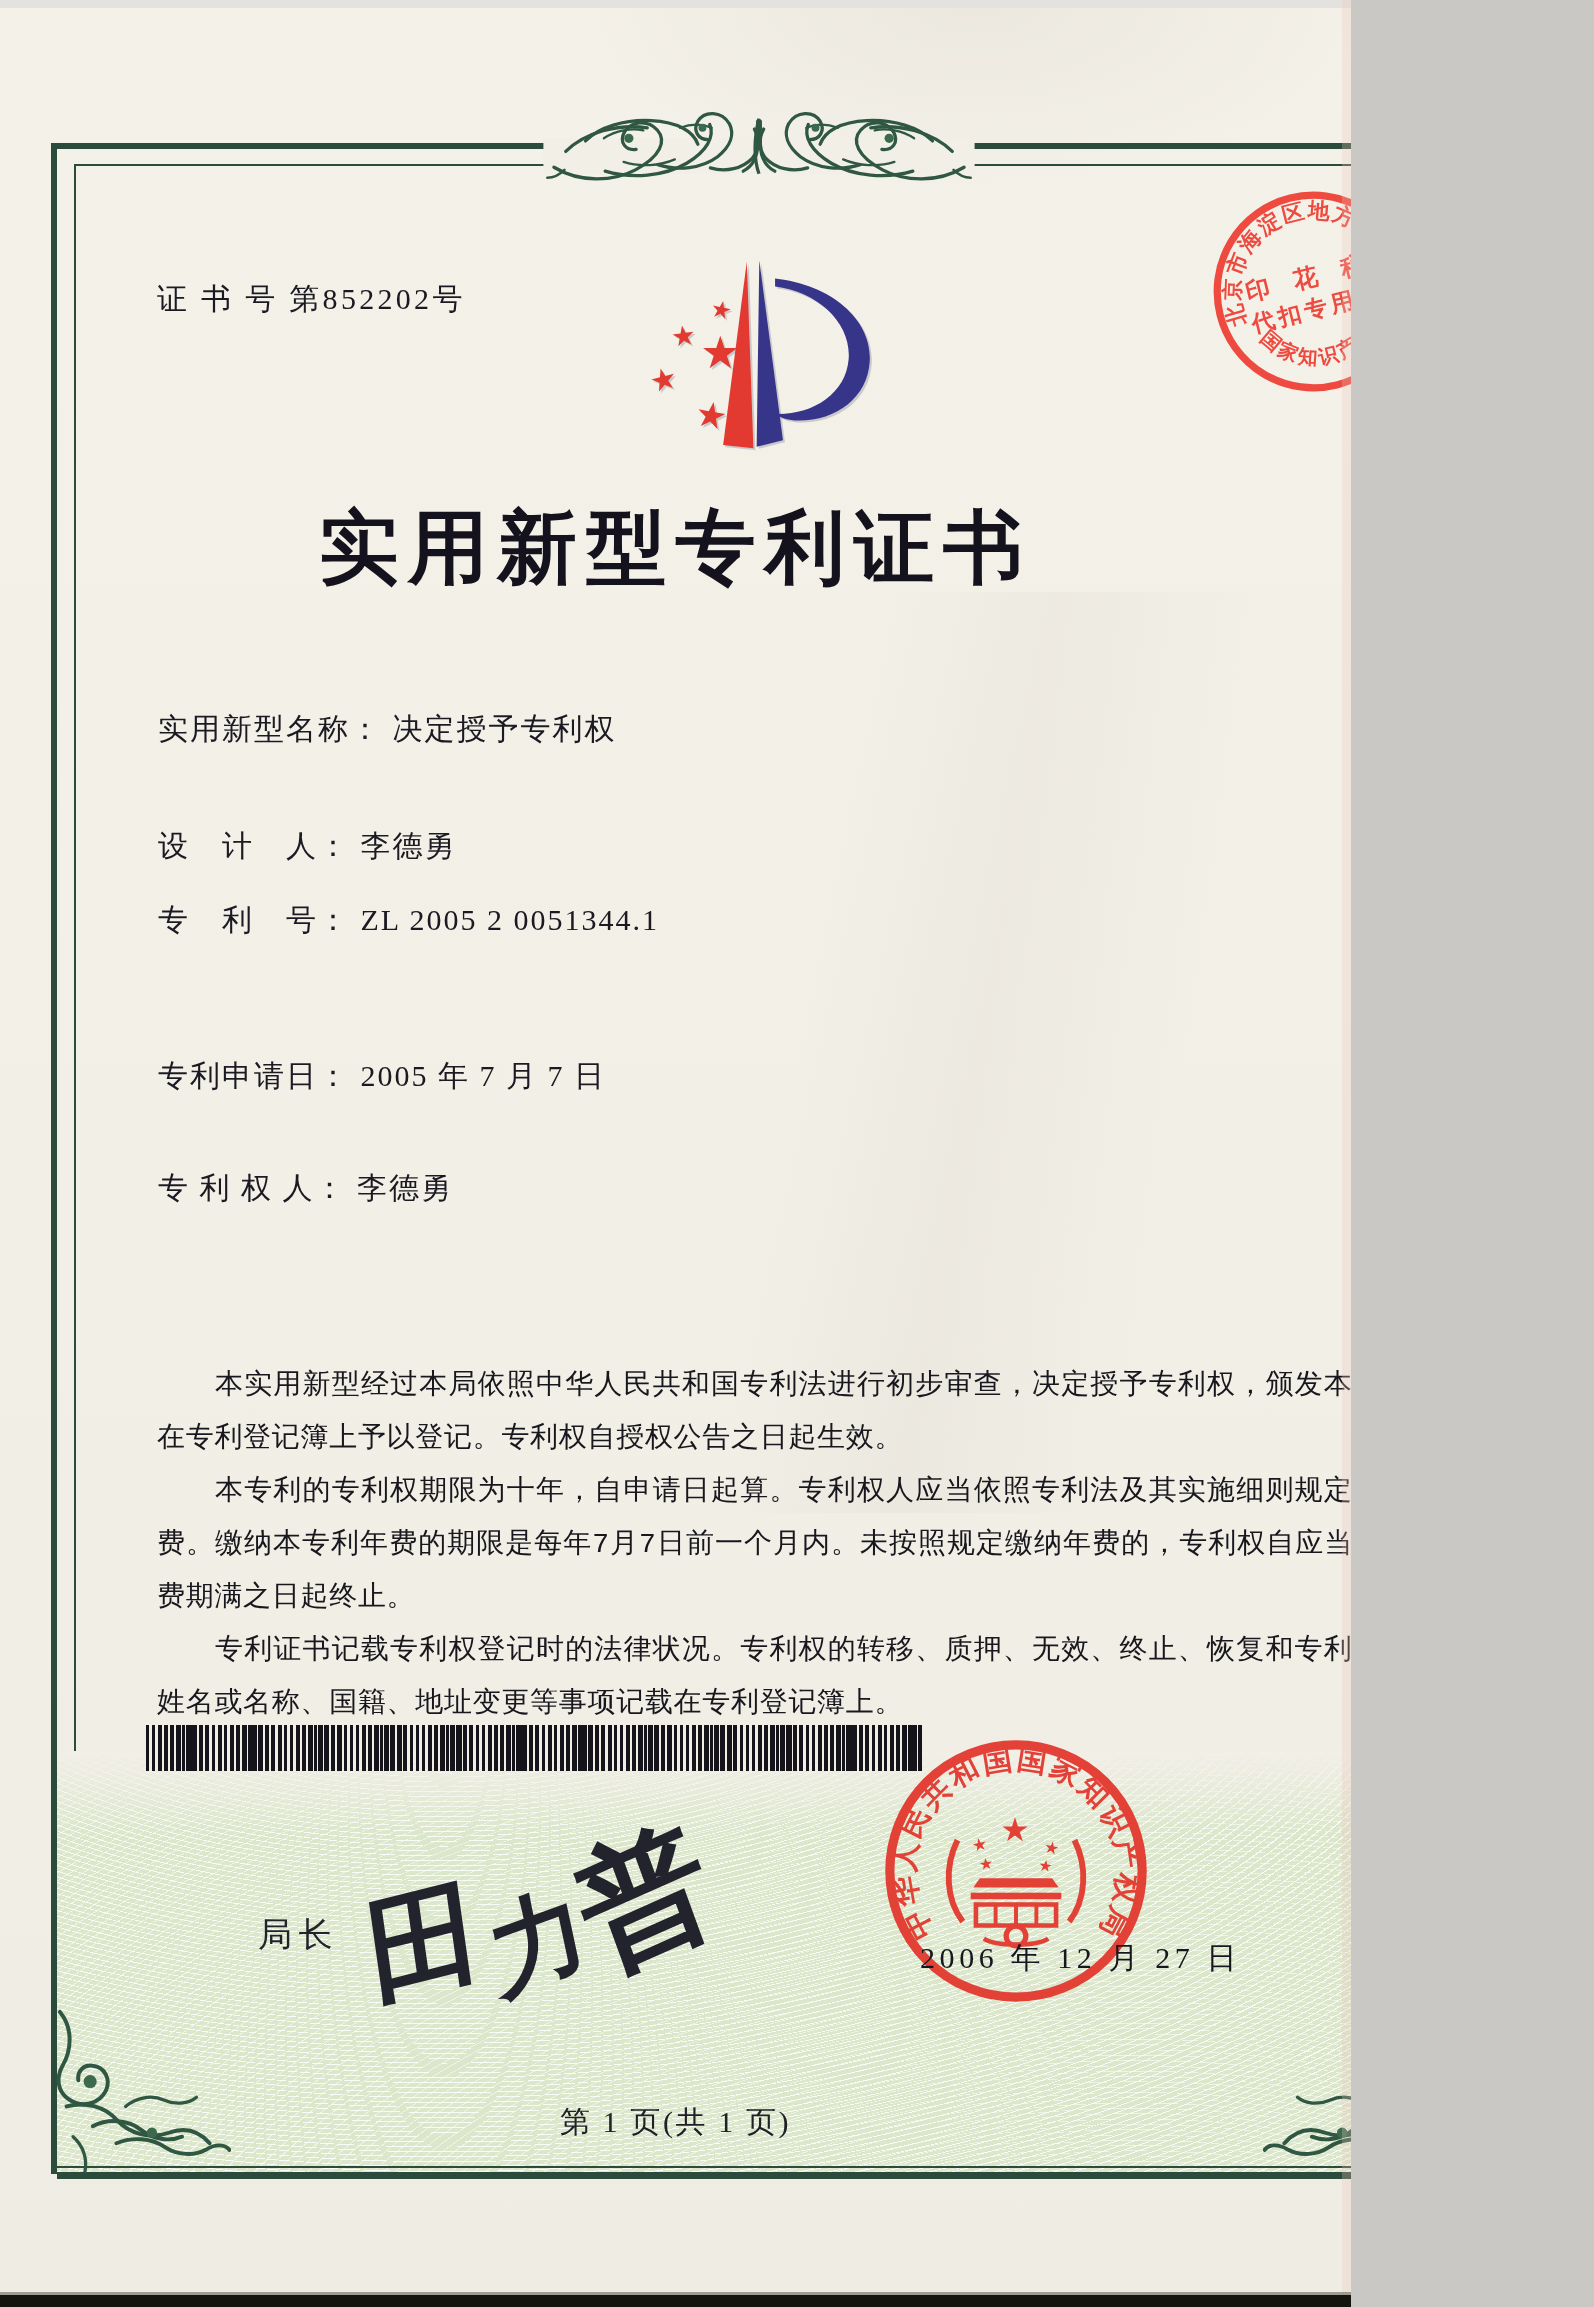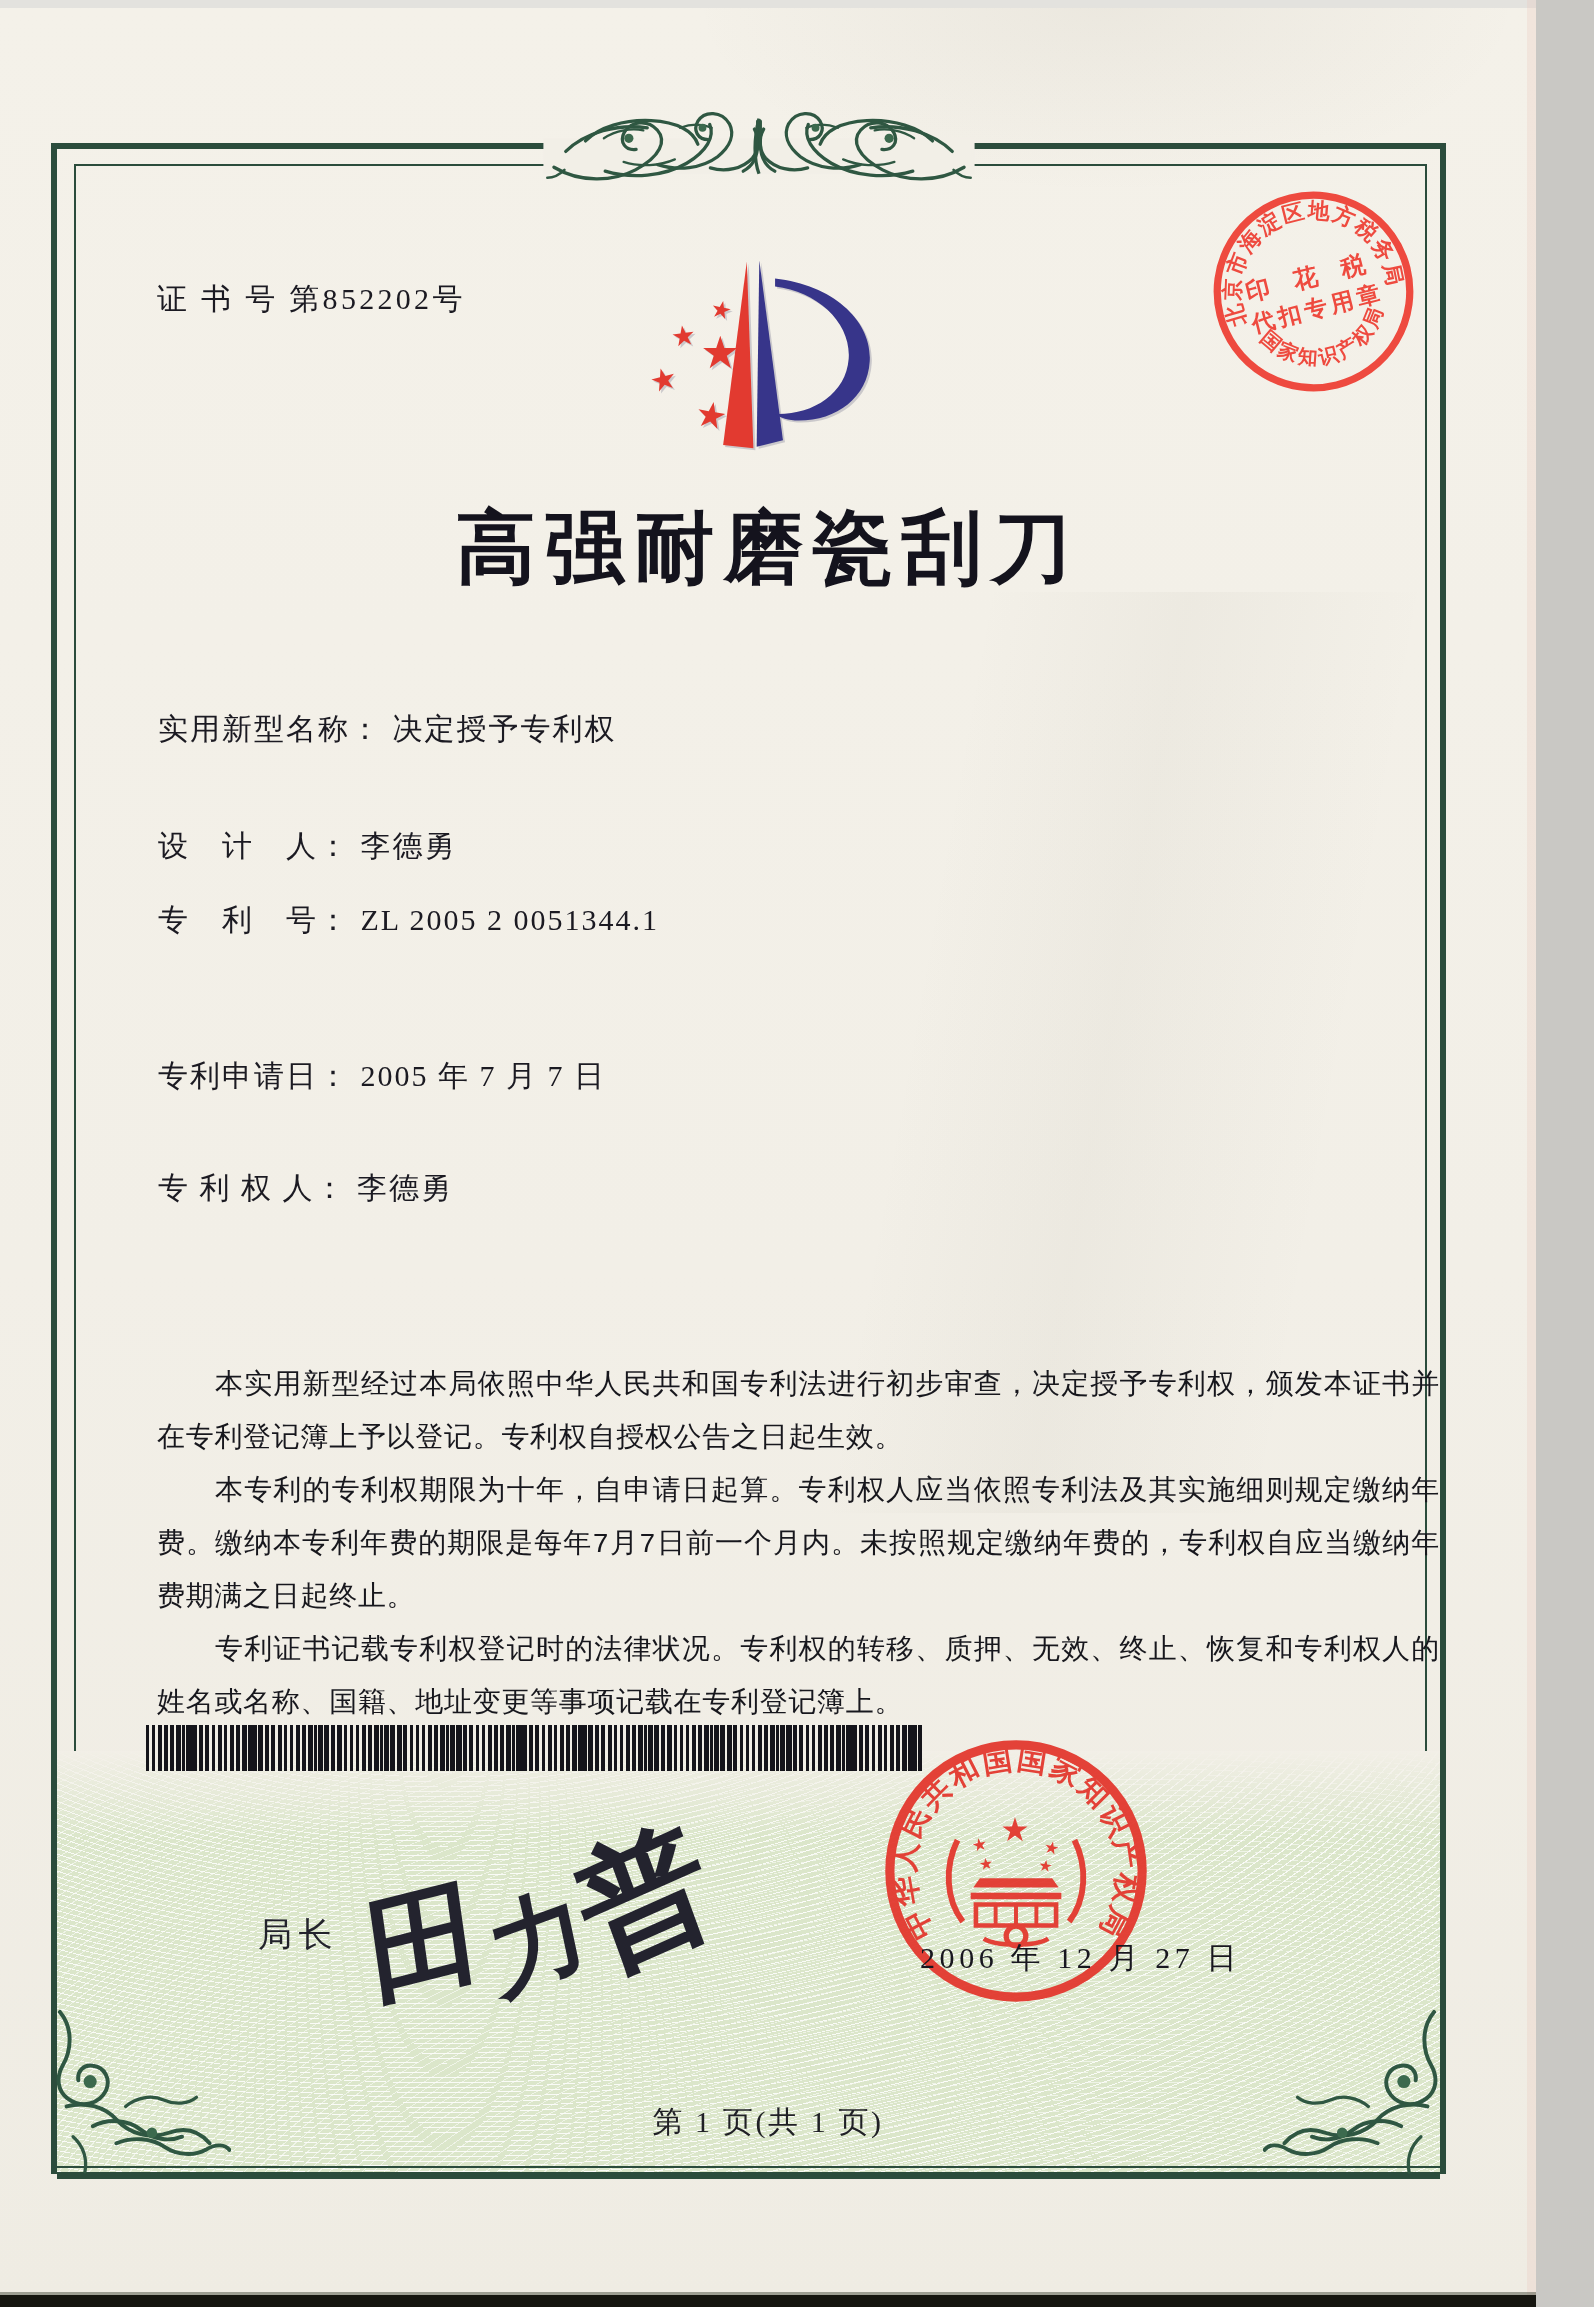--- a/index.html
+++ b/index.html
@@ -1,17 +1,17 @@
 <!DOCTYPE html>
 <html style="font-size:10.5px"><head>
 <meta charset="utf-8">
 <style>
   html,body{margin:0;padding:0;background:#c9c8c4;}
   .stage{
-    position:relative;width:1536px;height:2307px;overflow:hidden;
+    position:relative;width:1351px;height:2307px;overflow:hidden;
     background:linear-gradient(180deg,#f4f1e9 0%,#f2efe7 55%,#efece3 100%);
     font-family:"Liberation Serif","DejaVu Serif",serif;color:#1b1a22;
   }
   
   .crease-a{position:absolute;left:0;top:0;right:0;height:342px;pointer-events:none;
     background:radial-gradient(592px 276px at 72% 0%, rgba(120,110,90,.07), transparent 70%);}
   .crease-b{position:absolute;left:0;top:592px;right:0;height:921px;pointer-events:none;
     background:linear-gradient(100deg, transparent 58%, rgba(120,115,95,.05) 70%, transparent 84%);}
   .scan-top{position:absolute;left:0;top:0;right:0;height:8px;background:#e3e2de;}
   .scan-right{position:absolute;right:0;top:0;width:9.2px;height:100%;background:rgba(233,196,186,.28);}
@@ -142,21 +142,21 @@
     <path d="M153 16 L163 300 L117 295 Z" fill="#e23a30"></path>
     <path d="M172 14 L208 288 L168 298 Z" fill="#37358a"></path>
     <path d="M196 42 C286 52,344 108,340 168 C337 222,290 258,232 258 C216 258,204 254,196 248 C252 250,304 218,308 164 C312 110,262 62,196 54 Z" fill="#37358a"></path>
     <text x="96" y="98" font-size="36" fill="#e23a30" transform="rotate(12 96 98)">★</text>
     <text x="40" y="146" font-size="42" fill="#e23a30" transform="rotate(-8 40 146)">★</text>
     <text x="82" y="178" font-size="68" fill="#e23a30">★</text>
     <text x="10" y="216" font-size="46" fill="#e23a30" transform="rotate(-14 10 216)">★</text>
     <text x="72" y="264" font-size="54" fill="#e23a30" transform="rotate(10 72 264)">★</text>
   </svg>
 
-  <div class="doc-title">高强耐磨瓷刮刀</div>
+  <div class="doc-title">实用新型专利证书</div>
 
   <div class="row row-name">
     <span>实用新型名称：</span><span class="val">决定授予专利权</span>
   </div>
   <div class="row row-designer">
     <span>设　计　人：</span><span class="val">李德勇</span>
   </div>
   <div class="row row-patno">
     <span>专　利　号：</span><span class="val">ZL 2005 2 0051344.1</span>
   </div>

